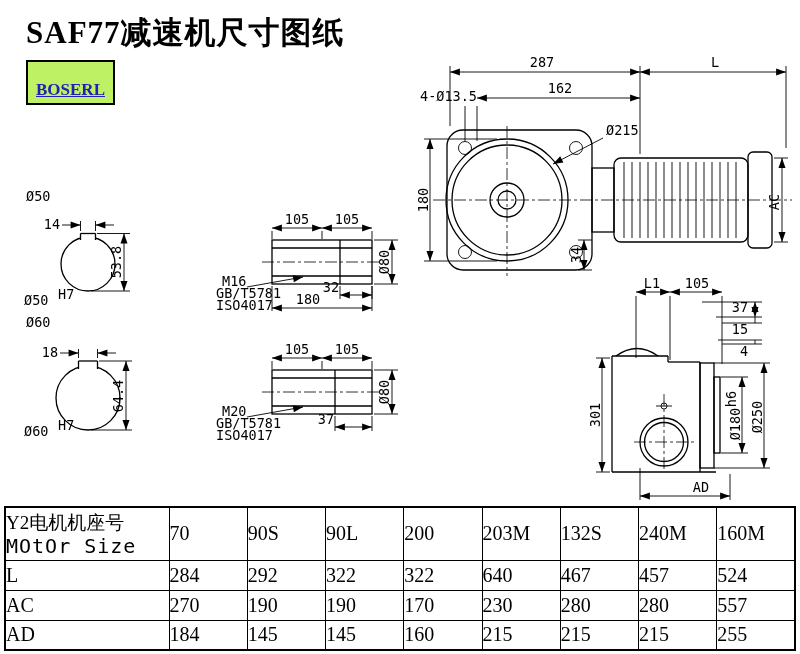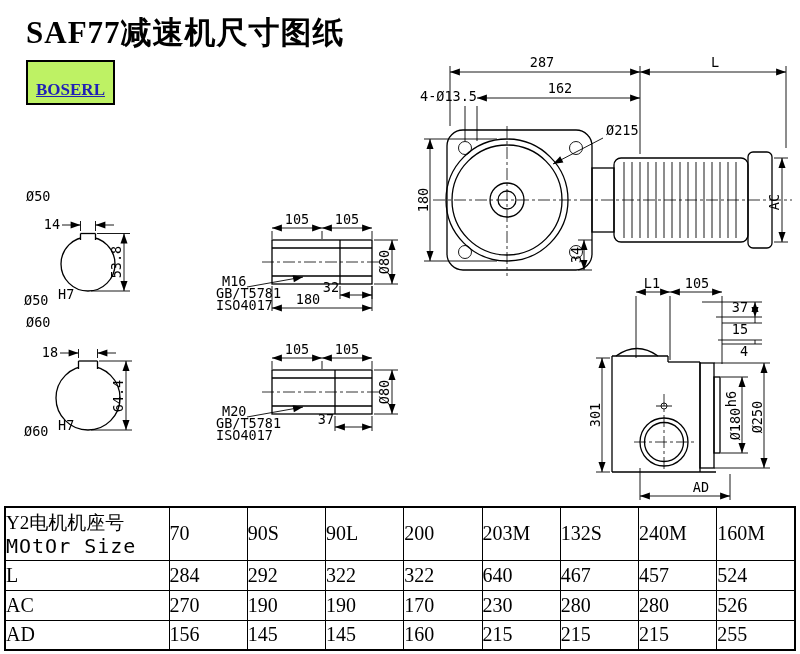--- a/index.html
+++ b/index.html
@@ -316,25 +316,25 @@
     </tr>
     <tr class="data">
       <td>AC</td>
       <td>270</td>
       <td>190</td>
       <td>190</td>
       <td>170</td>
       <td>230</td>
       <td>280</td>
       <td>280</td>
-      <td>526</td>
+      <td>557</td>
     </tr>
     <tr class="data">
       <td>AD</td>
-      <td>156</td>
+      <td>184</td>
       <td>145</td>
       <td>145</td>
       <td>160</td>
       <td>215</td>
       <td>215</td>
       <td>215</td>
       <td>255</td>
     </tr>
   </tbody>
     </table>

